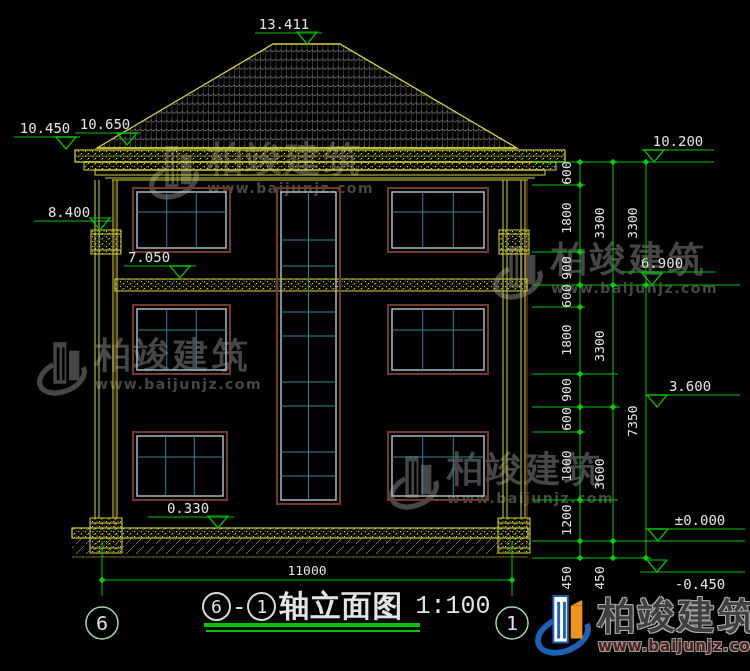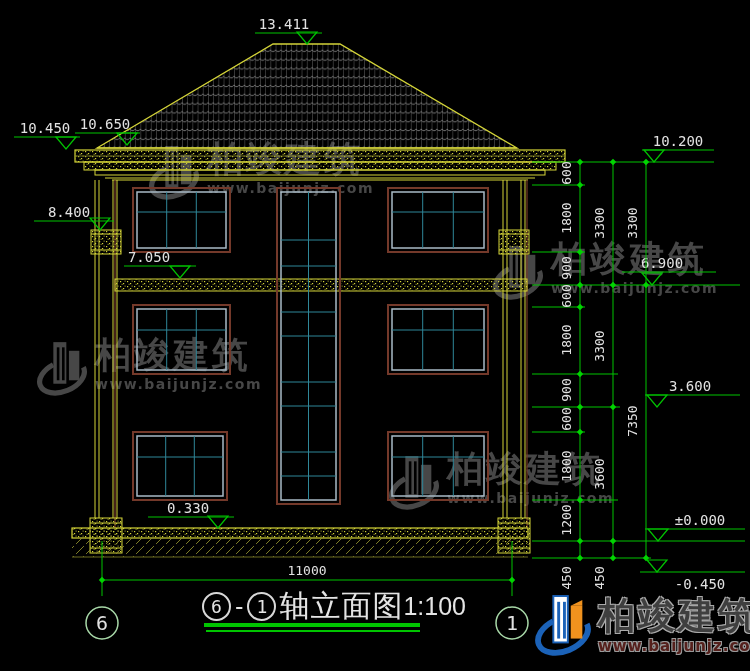--- a/index.html
+++ b/index.html
@@ -10,22 +10,22 @@
   .wm{position:absolute;z-index:1;color:#474747;display:flex;gap:7px;align-items:flex-start;}
   .wm .col{display:flex;flex-direction:column;}
   .wm .big{font-size:36px;font-weight:bold;line-height:1.05;letter-spacing:3px;white-space:nowrap;}
   .wm .url{font-size:14px;font-weight:bold;letter-spacing:1.5px;margin-top:2px;white-space:nowrap;}
   .title-block{position:absolute;left:202px;top:586px;z-index:3;display:flex;align-items:center;
                color:#e4e4e4;white-space:nowrap;}
   .axis-circle{display:inline-flex;align-items:center;justify-content:center;width:25px;height:25px;
                border:2px solid #d8d8d8;border-radius:50%;font-size:18px;
                font-family:"DejaVu Sans Mono",monospace;}
   .title-dash{font-size:24px;margin:0 1px;font-family:"DejaVu Sans Mono",monospace;}
-  .title-name{font-size:30px;font-weight:normal;letter-spacing:1px;margin-left:3px;}
-  .title-scale{font-size:25px;font-family:Liberation Sans, sans-serif;}
+  .title-name{font-size:30px;font-weight:bold;letter-spacing:1px;margin-left:3px;}
+  .title-scale{font-size:25px;margin-left:12px;font-family:Liberation Mono, monospace;}
   .title-underline1{position:absolute;left:204px;top:623px;width:216px;height:4px;background:#00c400;z-index:3;}
   .title-underline2{position:absolute;left:206px;top:630px;width:214px;height:2px;background:#00c400;z-index:3;}
   .brandlogo{position:absolute;left:534px;top:590px;z-index:3;display:flex;align-items:center;gap:6px;}
   .brandlogo .col{display:flex;flex-direction:column;}
   .brandlogo .big{font-size:37px;font-weight:bold;line-height:1.05;letter-spacing:3px;color:#3f3f3f;
                   text-shadow:-1px -1px 0 #aaa,1px -1px 0 #aaa,-1px 1px 0 #aaa,1px 1px 0 #aaa;white-space:nowrap;}
   .brandlogo .url{font-size:15px;font-weight:bold;letter-spacing:1px;color:#55201c;margin-top:1px;
                   text-shadow:-1px -1px 0 #999,1px -1px 0 #999,-1px 1px 0 #999,1px 1px 0 #999;white-space:nowrap;}
   text{font-family:"DejaVu Sans Mono",monospace;fill:#e2e2e2;}
   text.lvl{font-size:14px;}

